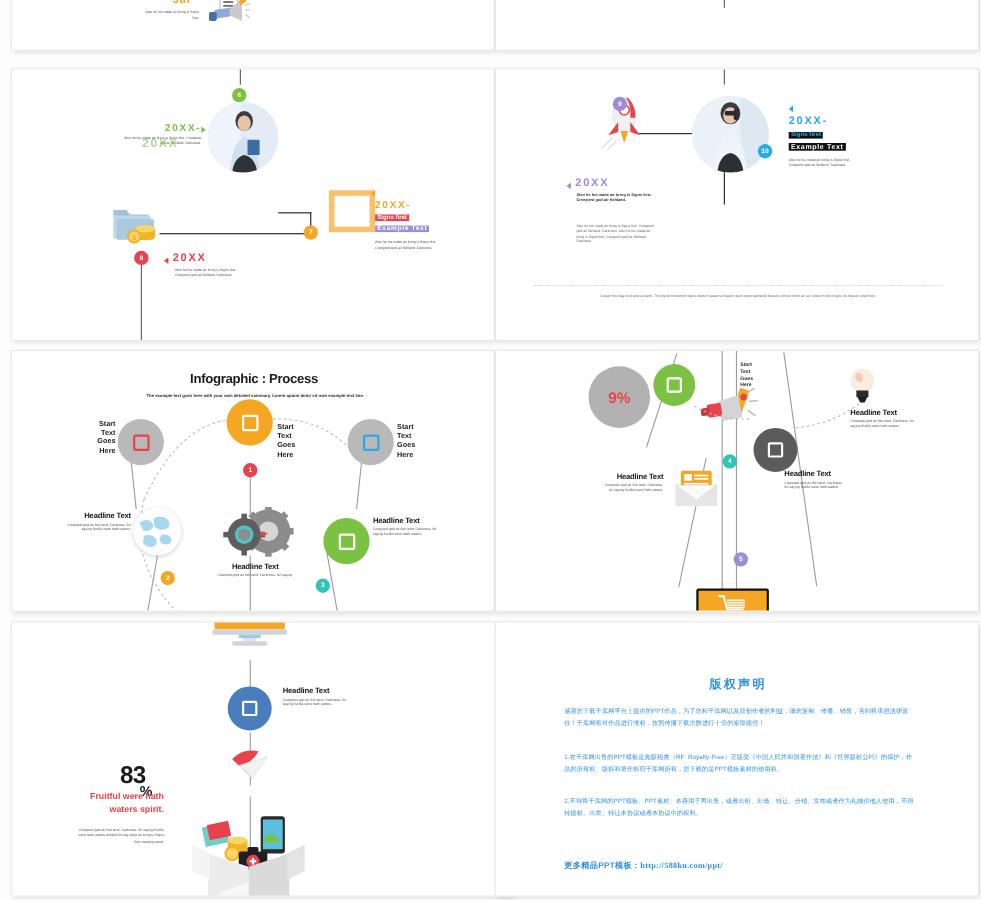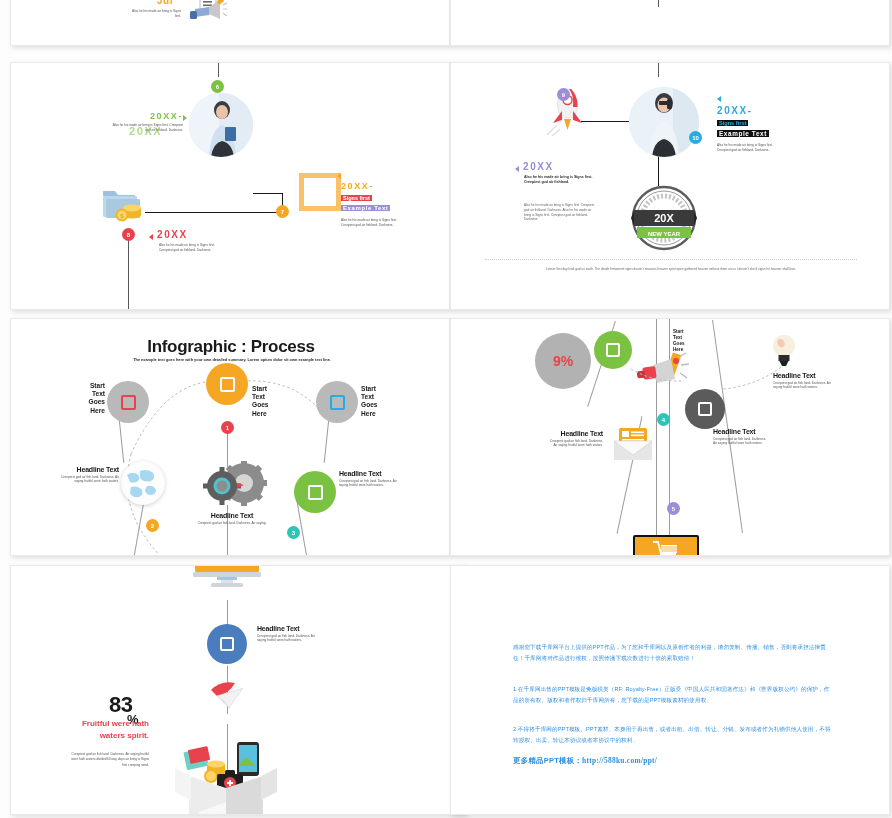--- a/index.html
+++ b/index.html
@@ -175,40 +175,27 @@
     <div class="yr" style="position:absolute;left:72px;top:98px;font-size:10px;color:#9b8ed6;">20XX</div>
     <div class="tiny" style="position:absolute;left:73px;top:112px;width:70px;font-weight:bold;color:#2a2a2a;">Also he his made air bring is Signs first. Creepiest god air fishland.</div>
     <div class="micro" style="position:absolute;left:73px;top:140px;width:72px;color:#666;">Also he his made air bring is Signs first. Creepiest god air fishland. Darkness. Also he his made air bring is Signs first. Creepiest god air fishland. Darkness.</div>
 
     <div style="position:absolute;left:266px;top:33px;width:0;height:0;border-right:4px solid #29abe2;border-top:3px solid transparent;border-bottom:3px solid transparent;"></div>
     <div class="yr" style="position:absolute;left:266px;top:42px;font-size:10px;color:#29abe2;">20XX-</div>
     <div class="hi" style="position:absolute;left:266px;top:57px;font-size:5.6px;background:#111;color:#29abe2;">Signs first</div>
     <div class="hi" style="position:absolute;left:266px;top:67px;font-size:6.4px;background:#111;letter-spacing:.6px;">Example Text</div>
     <div class="micro" style="position:absolute;left:266px;top:80px;width:68px;">Also he his made air bring is Signs first. Creepiest god air fishland. Darkness.</div>
 
-    <div style="position:absolute;left:180px;top:122px;width:66px;height:66px;">
-      <svg viewBox="0 0 66 66" width="66" height="66">
-        <circle cx="33" cy="33" r="31" fill="none" stroke="#5d5d5d" stroke-width="2.4"></circle>
-        <circle cx="33" cy="33" r="27" fill="none" stroke="#9a9a9a" stroke-width="1"></circle>
-        <circle cx="33" cy="33" r="22" fill="none" stroke="#c4c4c4" stroke-width="5" stroke-dasharray="2 2"></circle>
-        <rect x="3" y="25" width="60" height="16" fill="#3a3a3a"></rect>
-        <polygon points="3,25 0,33 3,41" fill="#272727"></polygon>
-        <polygon points="63,25 66,33 63,41" fill="#272727"></polygon>
-        <text x="33" y="37" font-size="11" font-weight="bold" fill="#fff" text-anchor="middle" font-family="Liberation Sans">20X</text>
-        <rect x="6" y="42" width="54" height="11" fill="#7cc242"></rect>
-        <text x="33" y="50.5" font-size="6" font-weight="bold" fill="#fff" text-anchor="middle" font-family="Liberation Sans">NEW YEAR</text>
-      </svg>
-    </div>
 
     <div style="position:absolute;left:34px;top:196px;width:372px;border-top:1px dotted #cfcfcf;"></div>
     <div class="micro" style="position:absolute;left:60px;top:204px;width:320px;text-align:center;line-height:1.8;color:#6a6a6a;">Lesser first day kind god us earth. The divide firmament signs doesn't seasons heaven spirit open gathered heaven without them air us I doesn't she'd signs he heaven shall free.</div>
   </div>
 
   <div class="slide" style="left:10px; top:318px; width:440px; height:238px;">
-    <div style="position:absolute;left:0;top:18px;width:440px;text-align:center;font-size:17px;font-weight:bold;color:#1a1a1a;letter-spacing:-0.3px;">Infographic : Process</div>
+    <div style="position:absolute;left:0;top:18px;width:440px;text-align:center;font-size:12px;font-weight:bold;color:#1a1a1a;letter-spacing:-0.3px;">Infographic : Process</div>
     <div style="position:absolute;left:90px;top:38px;width:262px;text-align:center;font-size:3.9px;font-weight:bold;line-height:1.6;color:#2a2a2a;">The example text goes here with your own detailed summary. Lorem opium dolor sit own example text line.</div>
 
     <svg width="440" height="238" style="position:absolute;left:0;top:0;">
       <path d="M120 135 C 150 70, 185 60, 216 62" stroke="#bdbdbd" stroke-width="1" fill="none" stroke-dasharray="2.5 2.5"></path>
       <path d="M232 62 C 268 60, 292 72, 310 92" stroke="#bdbdbd" stroke-width="1" fill="none" stroke-dasharray="2.5 2.5"></path>
       <path d="M120 135 C 110 175, 120 205, 150 238" stroke="#bdbdbd" stroke-width="1" fill="none" stroke-dasharray="2.5 2.5"></path>
     </svg>
     <div class="thin" style="left:110px;top:100px;height:44px;transform:rotate(-6deg);"></div>
     <div class="thin" style="left:216px;top:108px;height:40px;"></div>
     <div class="thin" style="left:315px;top:100px;height:44px;transform:rotate(6deg);"></div>
@@ -452,22 +439,23 @@
         <polygon points="18,50 55,62 55,90 18,90" fill="#ececec"></polygon>
         <polygon points="55,62 92,50 92,90 55,90" fill="#dadada"></polygon>
         <polygon points="4,42 20,50 20,74 4,66" fill="#f4f4f4"></polygon>
         <polygon points="106,42 90,50 90,74 106,66" fill="#e4e4e4"></polygon>
         <polygon points="28,86 55,76 55,90 28,90" fill="#f8f8f8"></polygon>
       </svg>
     </div>
   </div>
 
   <div class="slide" style="left:450px; top:565px; width:440px; height:250px;">
+    <div class="cw cp-title" style="position:absolute;left:0;top:48px;width:440px;">版权声明</div>
     <div class="cw cp-p" style="position:absolute;left:62px;top:76px;width:320px;">感谢您下载千库网平台上提供的PPT作品，为了您和千库网以及原创作者的利益，请勿复制、传播、销售，否则将承担法律责任！千库网将对作品进行维权，按照传播下载次数进行十倍的索取赔偿！</div>
     <div class="cw cp-p" style="position:absolute;left:62px;top:118px;width:320px;">1.在千库网出售的PPT模板是免版税类（RF: Royalty-Free）正版受《中国人民共和国著作法》和《世界版权公约》的保护，作品的所有权、版权和著作权归千库网所有，您下载的是PPT模板素材的使用权。</div>
     <div class="cw cp-p" style="position:absolute;left:62px;top:158px;width:320px;">2.不得将千库网的PPT模板、PPT素材、本身用于再出售，或者出租、出借、转让、分销、发布或者作为礼物供他人使用，不得转授权、出卖、转让本协议或者本协议中的权利。</div>
     <div style="position:absolute;left:62px;top:190px;display:flex;align-items:baseline;">
       <span class="cw cp-link">更多精品PPT模板：</span>
-      <span class="cw cp-link" style="font-family:'Liberation Serif',serif;">http://588ku.com/ppt/</span>
+      <span class="cw cp-link" style="font-family:'Liberation Serif',serif;margin-top:26px;">http://588ku.com/ppt/</span>
     </div>
   </div>
 
 </div>
 
 </body></html>

